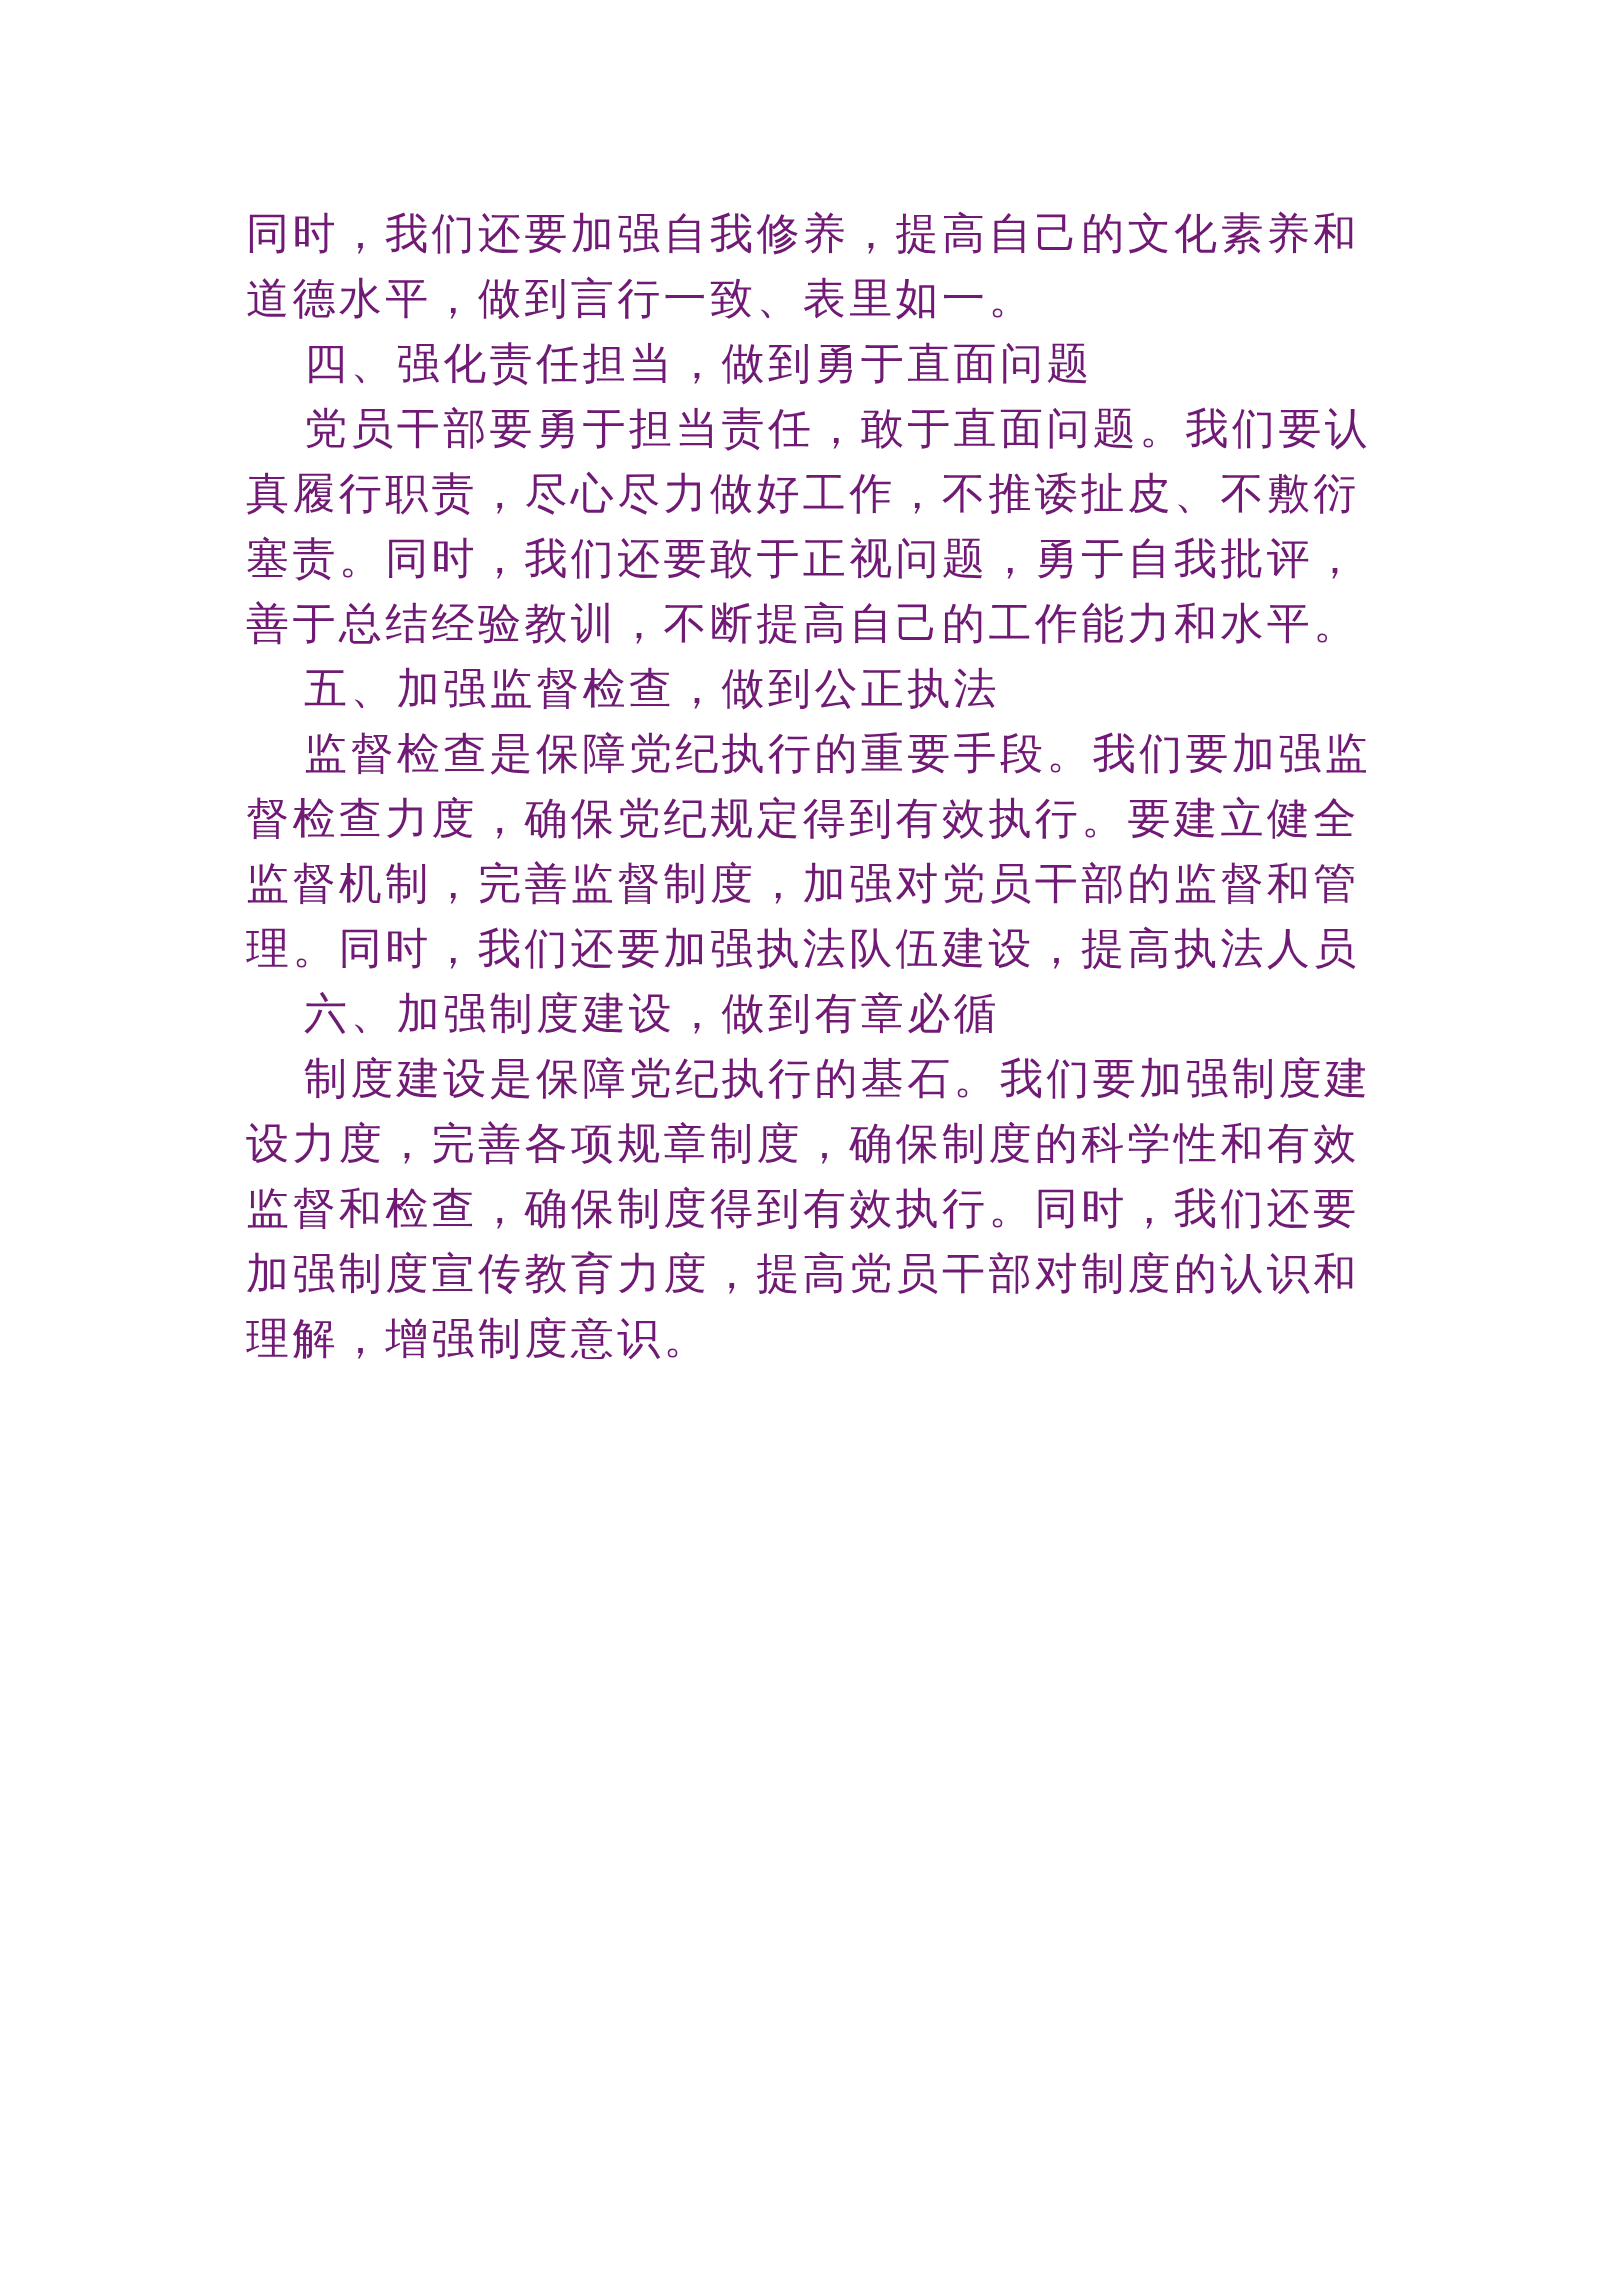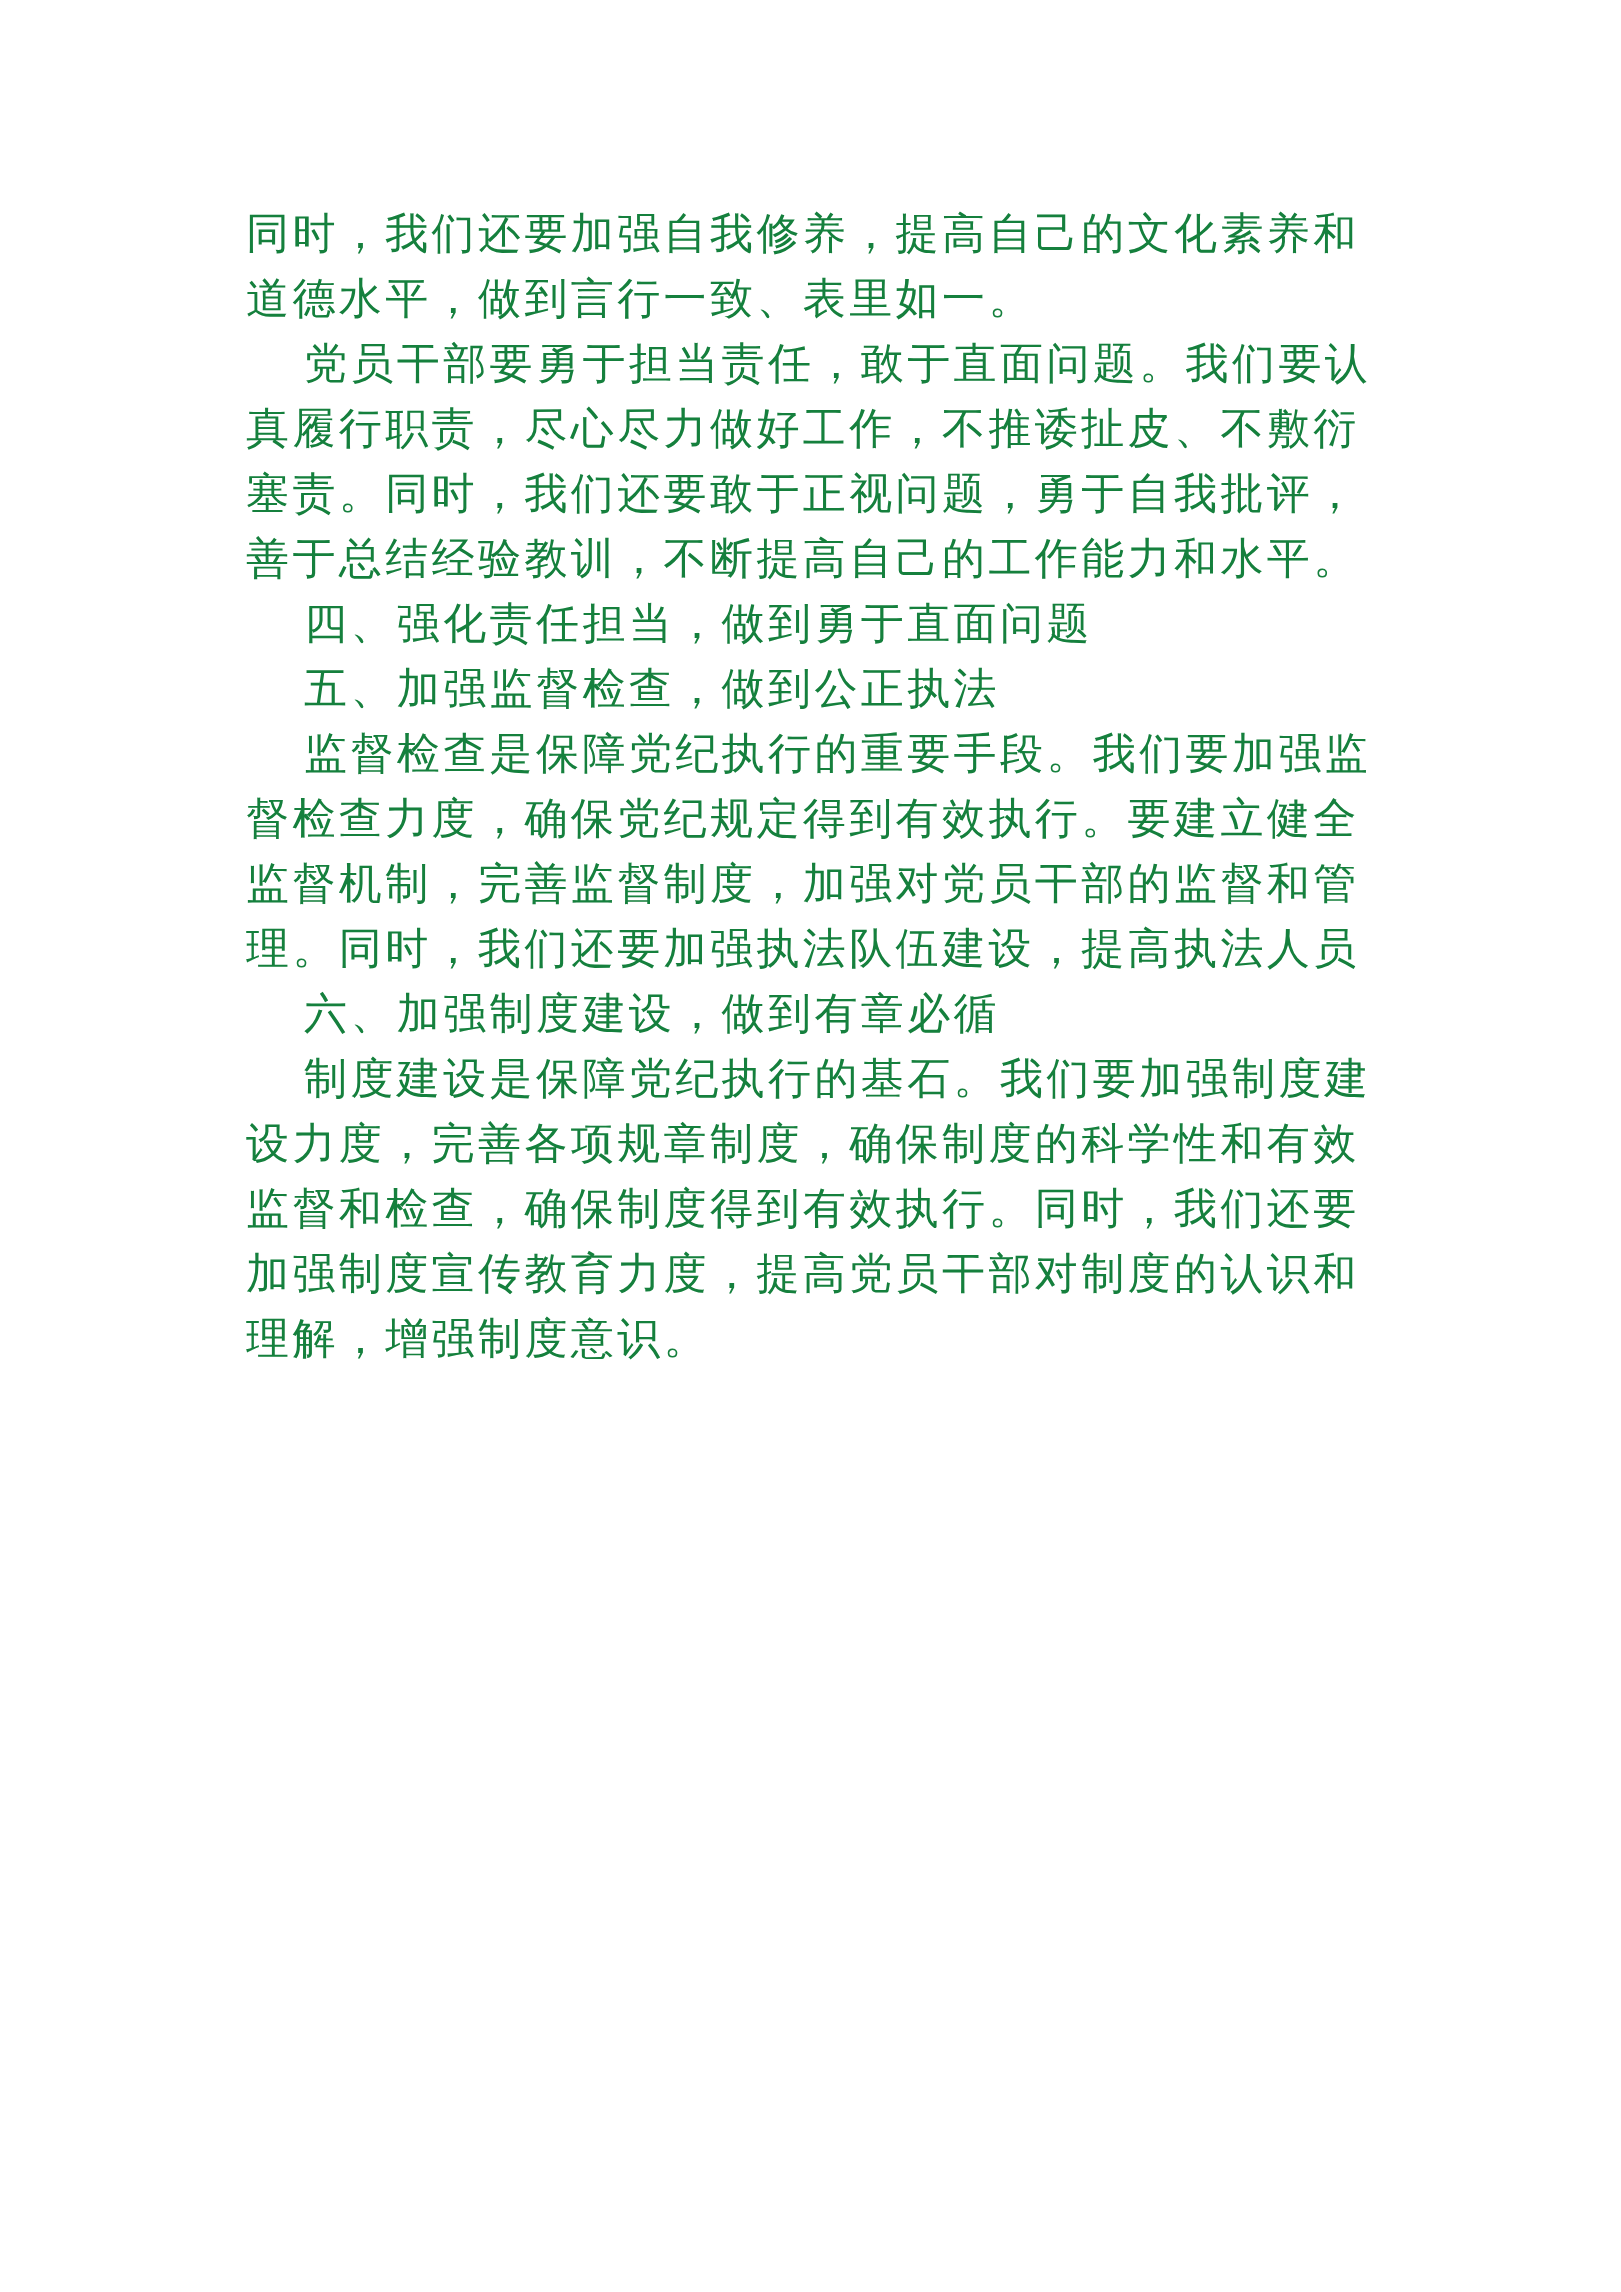--- a/index.html
+++ b/index.html
@@ -40,33 +40,33 @@
     padding: 0;
   }
   .line.indent {
     padding-left: 58px;
   }
 </style>
 </head>
 <body>
 
 <div class="page">
-  <div class="text-block" id="text-block" style="color: #15803d;">
+  <div class="text-block" id="text-block" style="color: #701a75;">
       <div class="paragraph">
         <div class="line">同时，我们还要加强自我修养，提高自己的文化素养和</div>
         <div class="line">道德水平，做到言行一致、表里如一。</div>
+      </div>
+      <div class="paragraph">
+        <div class="line indent">四、强化责任担当，做到勇于直面问题</div>
       </div>
       <div class="paragraph">
         <div class="line indent">党员干部要勇于担当责任，敢于直面问题。我们要认</div>
         <div class="line">真履行职责，尽心尽力做好工作，不推诿扯皮、不敷衍</div>
         <div class="line">塞责。同时，我们还要敢于正视问题，勇于自我批评，</div>
         <div class="line">善于总结经验教训，不断提高自己的工作能力和水平。</div>
-      </div>
-      <div class="paragraph">
-        <div class="line indent">四、强化责任担当，做到勇于直面问题</div>
       </div>
       <div class="paragraph">
         <div class="line indent">五、加强监督检查，做到公正执法</div>
       </div>
       <div class="paragraph">
         <div class="line indent">监督检查是保障党纪执行的重要手段。我们要加强监</div>
         <div class="line">督检查力度，确保党纪规定得到有效执行。要建立健全</div>
         <div class="line">监督机制，完善监督制度，加强对党员干部的监督和管</div>
         <div class="line">理。同时，我们还要加强执法队伍建设，提高执法人员</div>
       </div>

